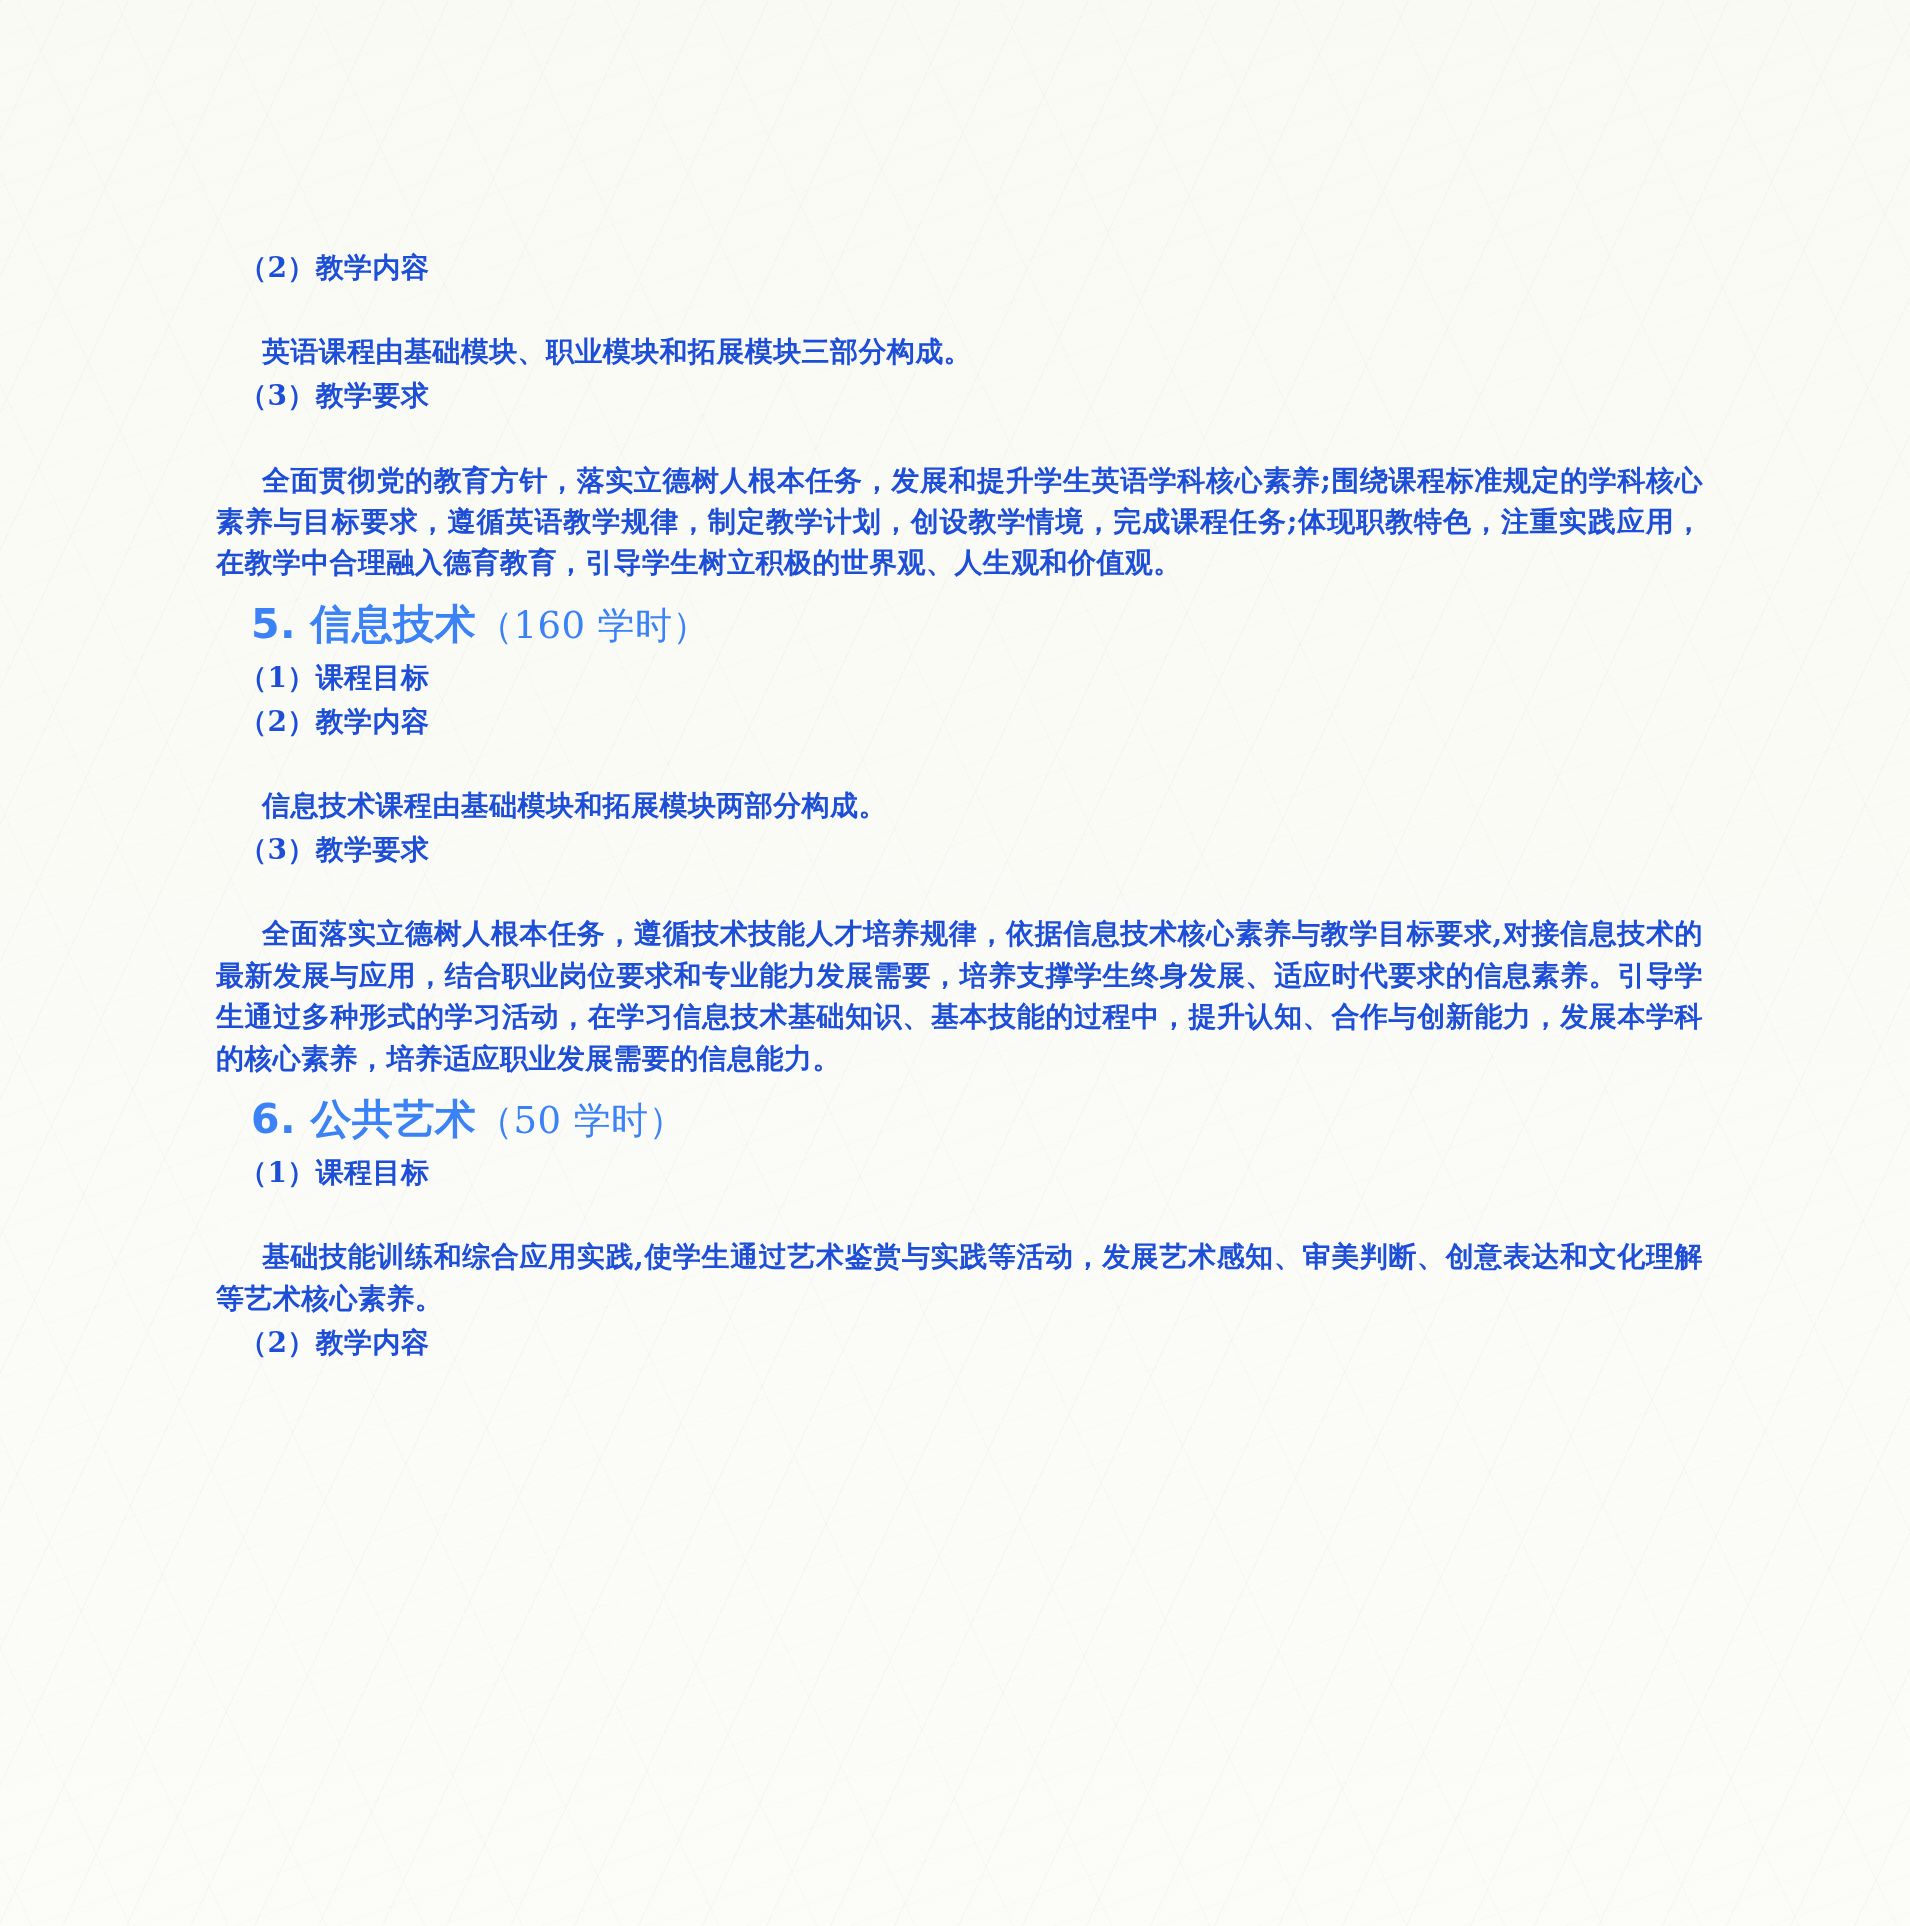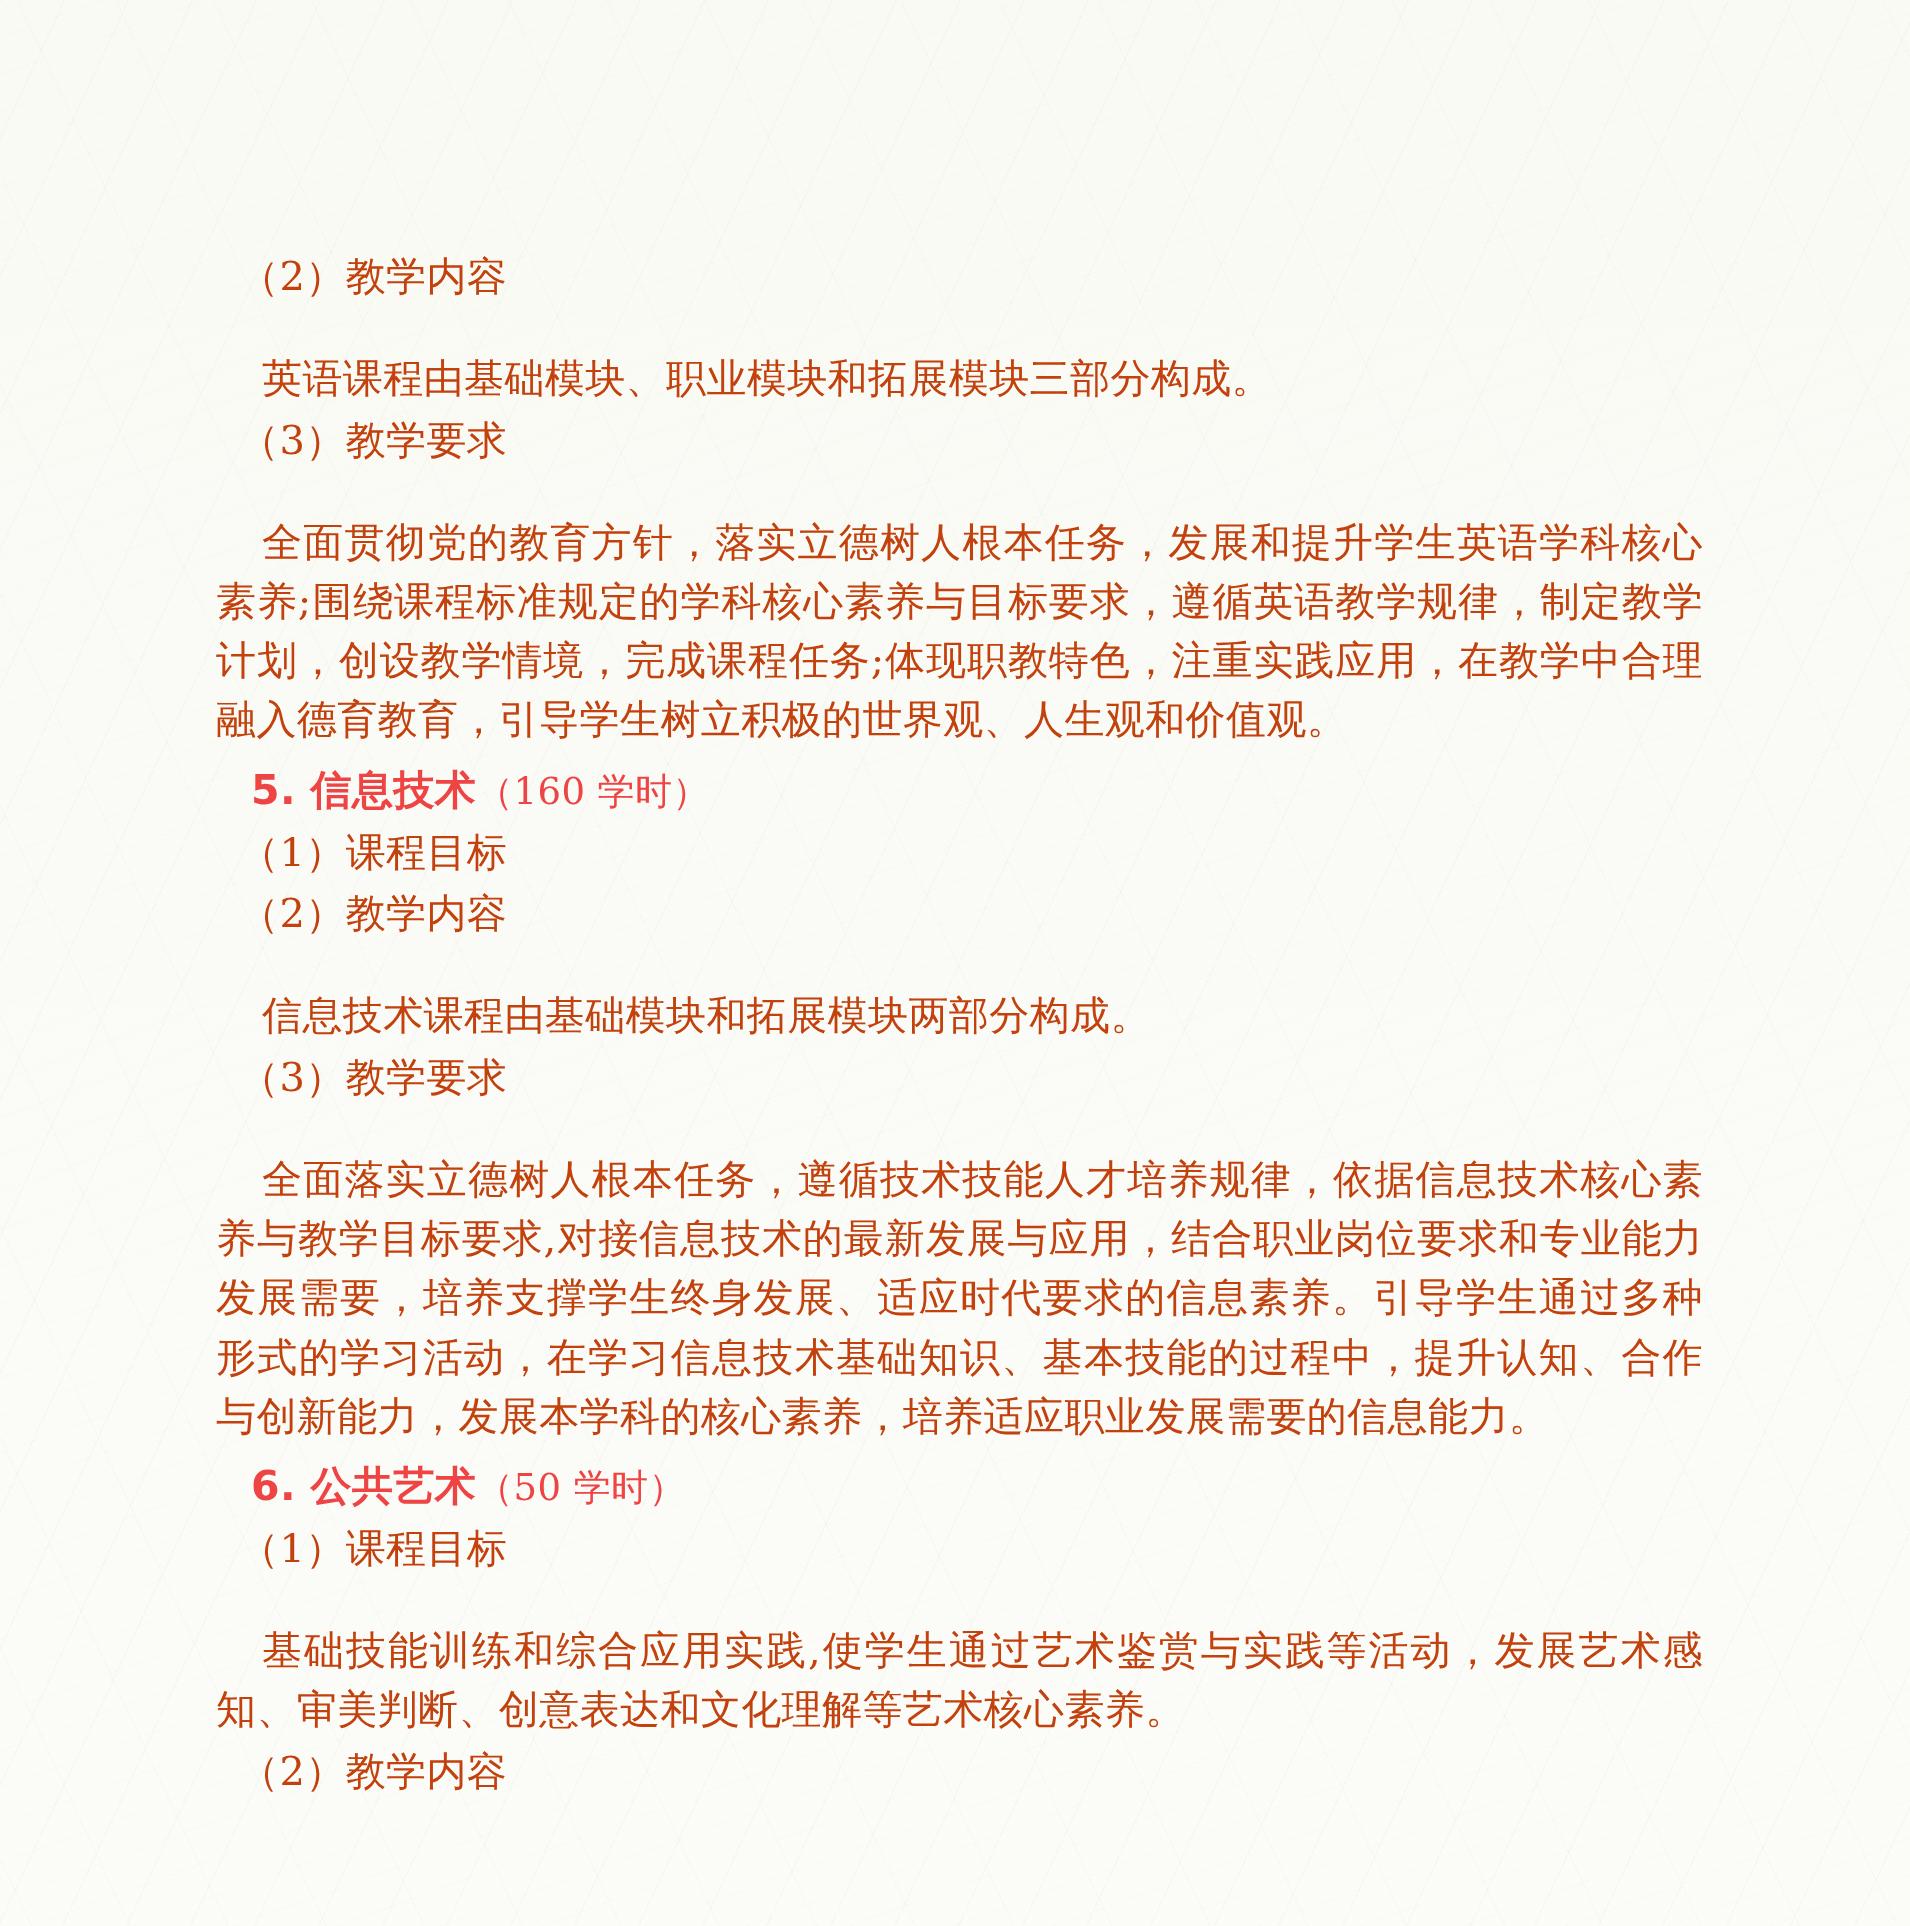--- a/index.html
+++ b/index.html
@@ -46,37 +46,38 @@
         rgba(255,255,255,0) 35px);
     opacity: .9;
   }
   .content {
     position: absolute;
     left: 216px;
     top: 247px;
     width: 1487px;
   }
   .para {
-    color: #c2410c;
-    font-size: 40px;
+    color: #1d4ed8;
+    font-size: 28px;
     line-height: 1.48;
     letter-spacing: 0.4px;
     text-align: justify;
     margin: 0 0 2.3px 0;
     font-family: "DejaVu Serif", "Liberation Serif", serif;
+    font-weight: bold;
   }
   .indent {
     text-indent: 46px;
     margin-top: 43px;
   }
   .indent-sub {
     text-indent: 23px;
   }
   .heading {
-    color: #ef4444;
+    color: #3b82f6;
     font-size: 41px;
     line-height: 1.5;
     margin: 10px 0 1.5px 0;
     text-indent: 35px;
     font-weight: bold;
     font-family: "DejaVu Sans", "Liberation Sans", sans-serif;
     letter-spacing: 0.4px;
   }
   .heading .hours {
     font-weight: normal;

